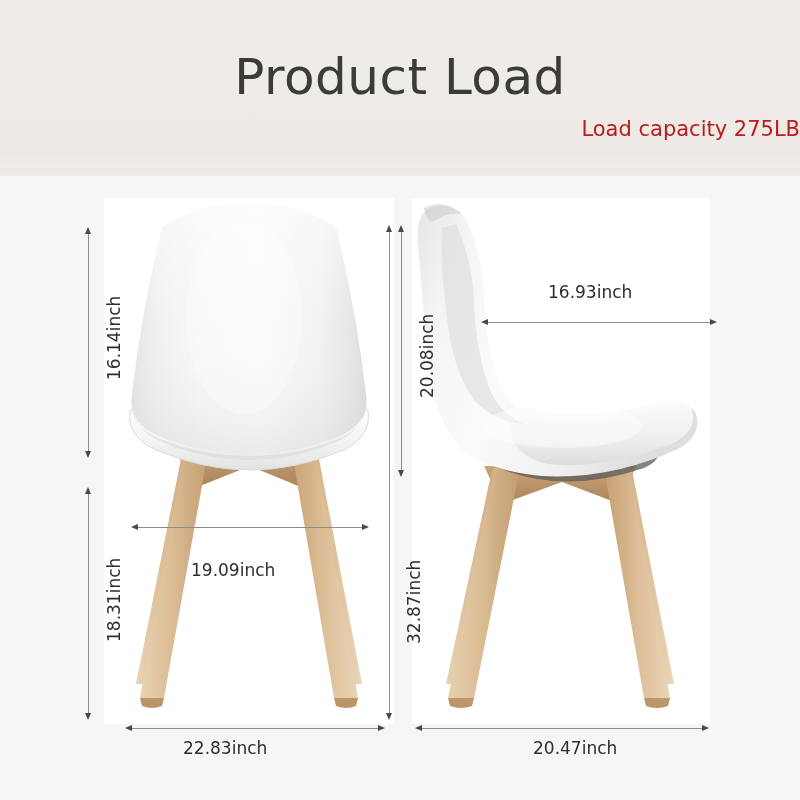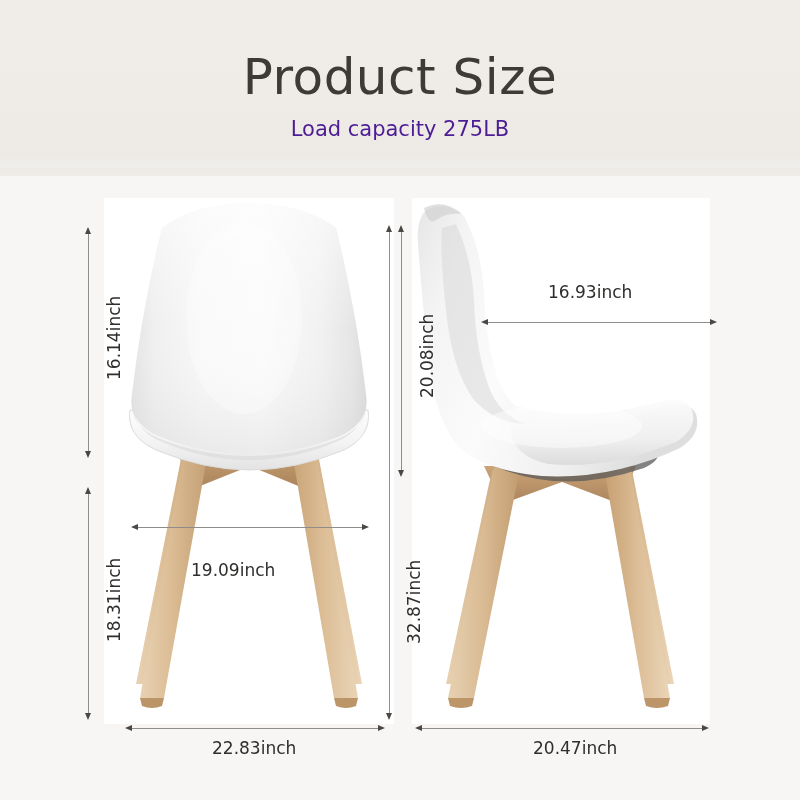--- a/index.html
+++ b/index.html
@@ -41,24 +41,24 @@
     text-align: center;
     font-size: 50px;
     font-weight: 400;
     letter-spacing: 0.5px;
     color: #3d3b38;
   }
   .subtitle {
     position: absolute;
     left: 0; top: 117px;
     width: 800px;
-    text-align: center;
+    text-align: right;
     font-size: 21px;
     font-weight: 400;
-    color: #4c1d95;
+    color: #b91c1c;
   }
 
   
   .stage {
     position: absolute;
     left: 0; top: 176px;
     width: 800px; height: 624px;
     background: #f7f6f5;
   }
   .chair-plate {
@@ -109,21 +109,21 @@
     transform: rotate(-90deg);
   }
 </style>
 </head>
 <body>
 
 <div id="root">
 
   <div class="header-band"></div>
   <div class="header-fade"></div>
-  <div class="title">Product Size</div>
+  <div class="title">Product Load</div>
   <div class="subtitle">Load capacity 275LB</div>
 
   <div class="stage">
 
     <div class="chair-plate" style="left:104px; top:22px; width:290px; height:526px;">
       <svg width="290" height="526" viewBox="0 0 290 526">
         <defs>
           <linearGradient id="shellFront" x1="0" y1="0" x2="1" y2="0">
             <stop offset="0" stop-color="#e2e2e2"></stop>
             <stop offset="0.10" stop-color="#efefef"></stop>
@@ -265,21 +265,21 @@
       <div class="dim-line-h" style="left:136px; top:351px; width:226px;"></div>
       <div class="arrow left" style="left:131px; top:347.5px;"></div>
       <div class="arrow right" style="left:362px; top:347.5px;"></div>
       <div class="dim-label" style="left:191px; top:357px;margin-top:27px;">19.09inch</div>
     </div>
 
     <div>
       <div class="dim-line-h" style="left:130px; top:552px; width:248px;"></div>
       <div class="arrow left" style="left:125px; top:548.5px;"></div>
       <div class="arrow right" style="left:378px; top:548.5px;"></div>
-      <div class="dim-label" style="left:212px; top:562px;">22.83inch</div>
+      <div class="dim-label" style="left:183px; top:562px;">22.83inch</div>
     </div>
 
     <div>
       <div class="dim-line-v" style="left:389px; top:54px; height:488px;"></div>
       <div class="arrow up" style="left:385.5px; top:49px;"></div>
       <div class="arrow down" style="left:385.5px; top:537px;"></div>
       <div class="dim-label vert" style="left:404px; top:468px;">32.87inch</div>
     </div>
 
     <div>

